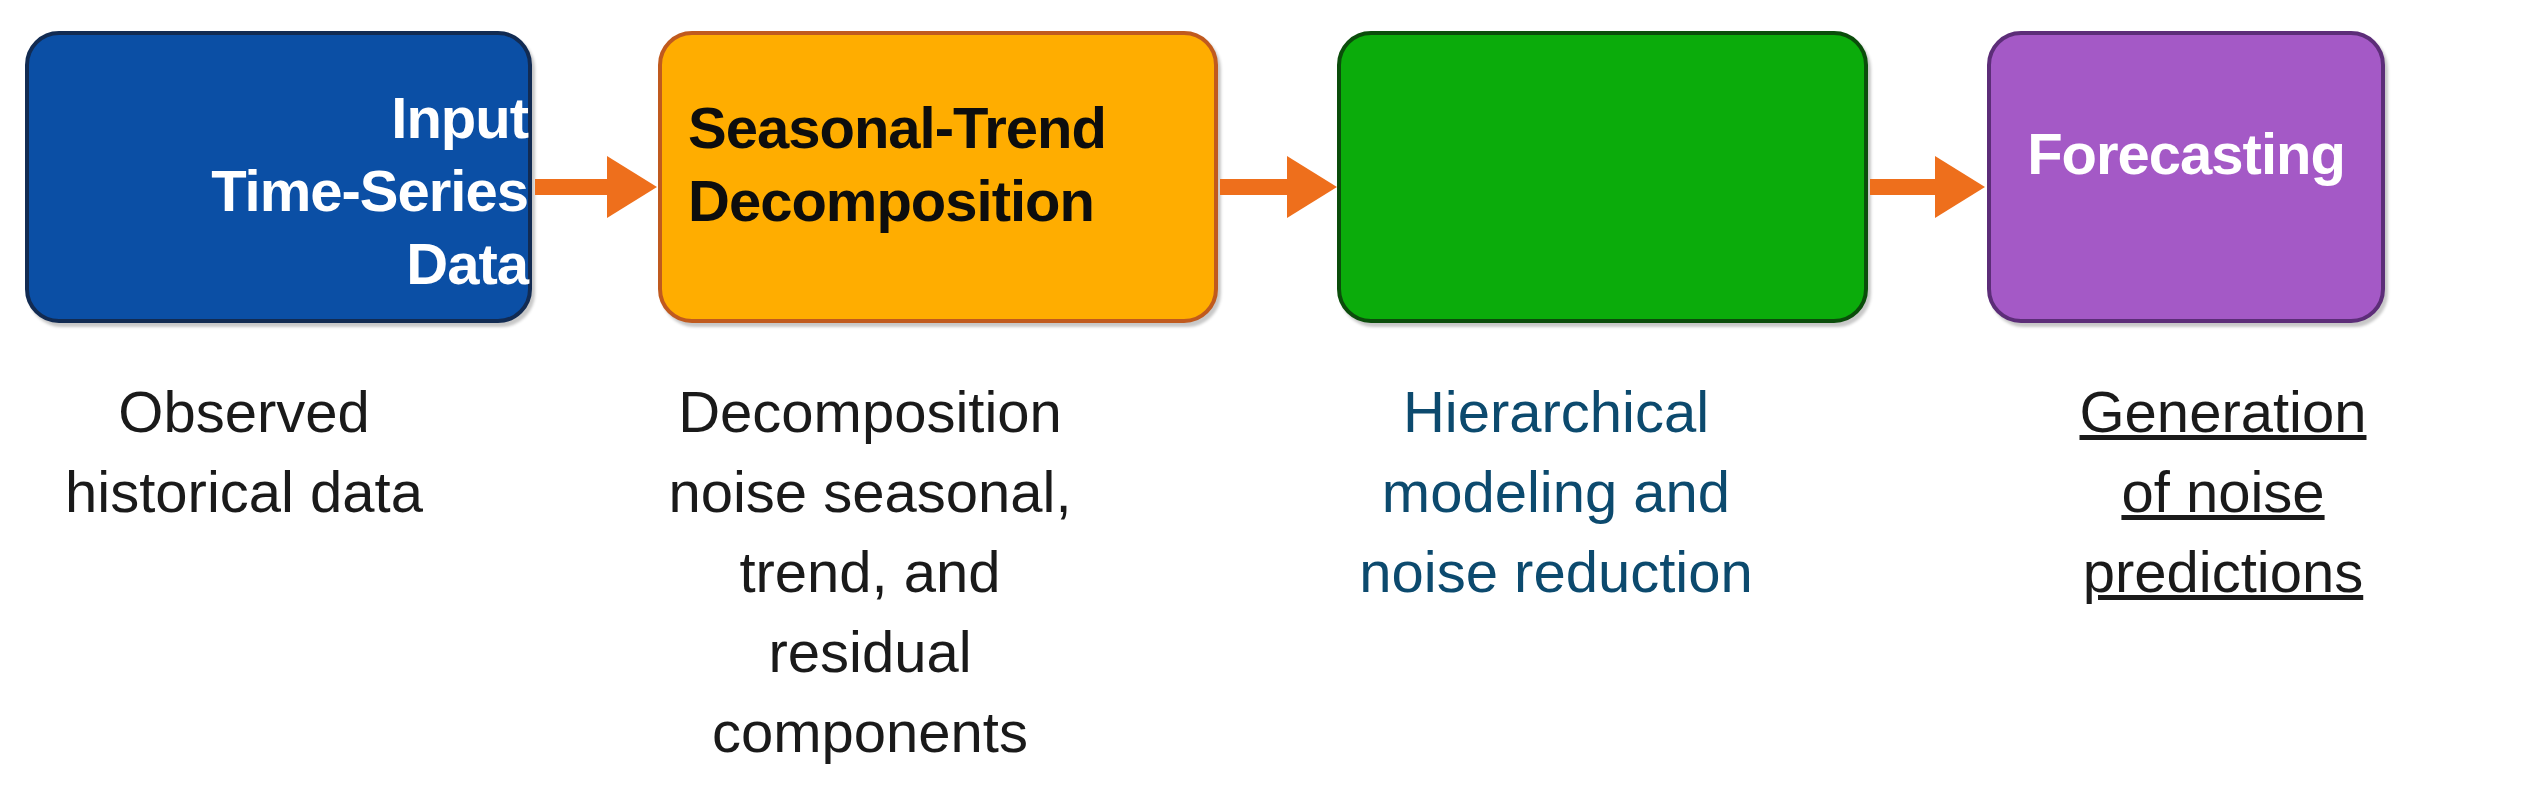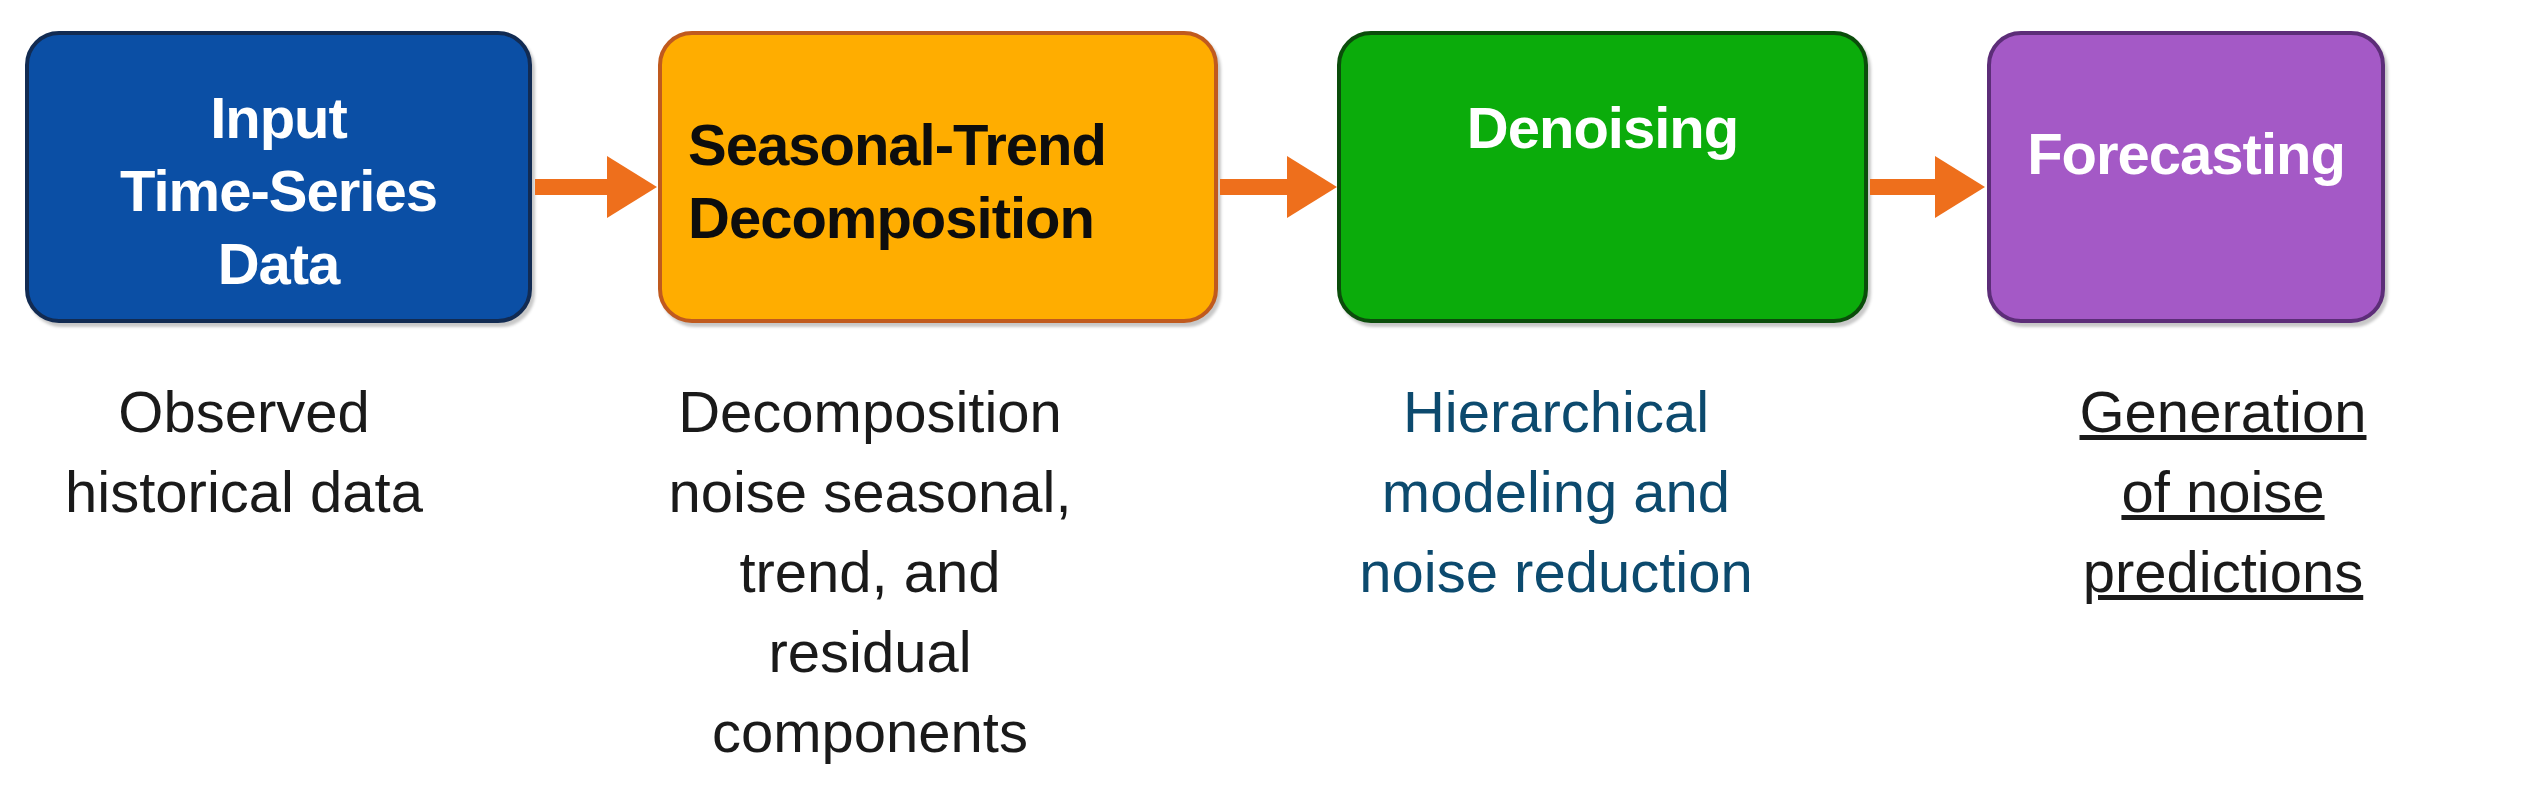--- a/index.html
+++ b/index.html
@@ -24,22 +24,22 @@
     font-weight: 700;
     font-size: 58px;
     line-height: 73px;
     letter-spacing: -1px;
     white-space: nowrap;
   }
   .box1 { left: 25px;   width: 507px; }
   .box2 { left: 658px;  width: 560px; }
   .box3 { left: 1337px; width: 531px; }
   .box4 { left: 1987px; width: 398px; }
-  .box1 .label { padding-top: 46px; text-align: center; }
-  .box2 .label { padding-top: 56px; text-align: left; padding-left: 26px; margin-top: 17px; }
+  .box1 .label { padding-top: 46px; text-align: right; }
+  .box2 .label { padding-top: 56px; text-align: left; padding-left: 26px; }
   .box3 .label { padding-top: 56px; text-align: center; }
   .box4 .label { padding-top: 82px; text-align: center; }
 
   .arrow {
     position: absolute;
     top: 156px;
     height: 62px;
     display: flex;
     align-items: center;
   }
@@ -94,21 +94,20 @@
     </div>
   </div>
 
   <div class="arrow arrow2">
     <div class="shaft" style="background-color: rgb(238, 111, 28);"></div>
     <div class="head" style="border-left-color: rgb(238, 111, 28);"></div>
   </div>
 
   <div class="box box3" style="background-color: rgb(11, 172, 11); border-color: rgb(11, 77, 11); color: rgb(255, 255, 255);">
     <div class="label">
-      <div>Denoising</div>
     </div>
   </div>
 
   <div class="arrow arrow3">
     <div class="shaft" style="background-color: rgb(238, 111, 28);"></div>
     <div class="head" style="border-left-color: rgb(238, 111, 28);"></div>
   </div>
 
   <div class="box box4" style="background-color: rgb(164, 89, 198); border-color: rgb(92, 45, 120); color: rgb(255, 255, 255);">
     <div class="label">

